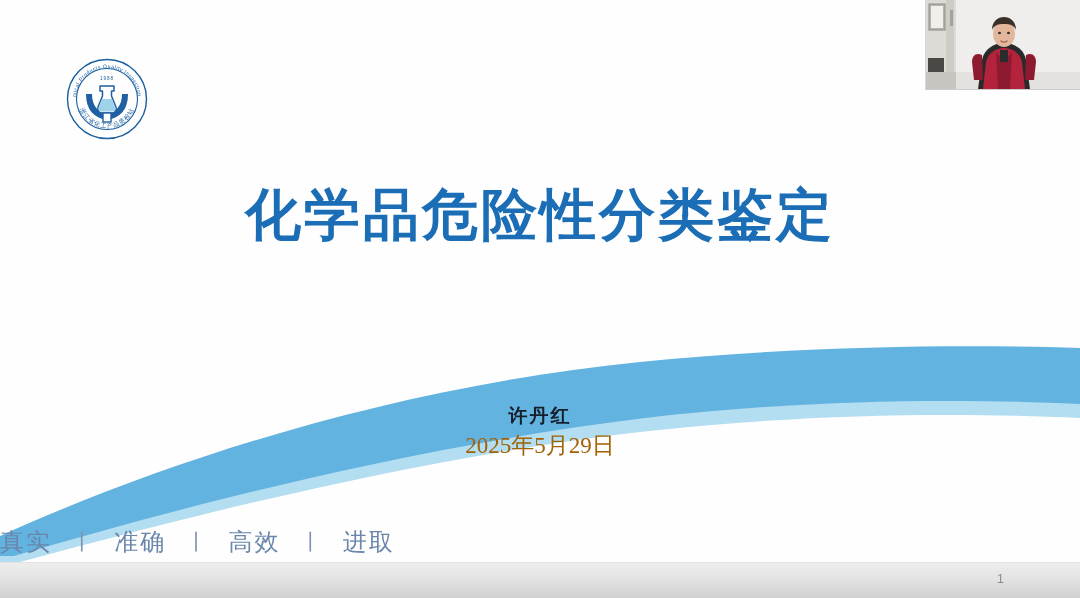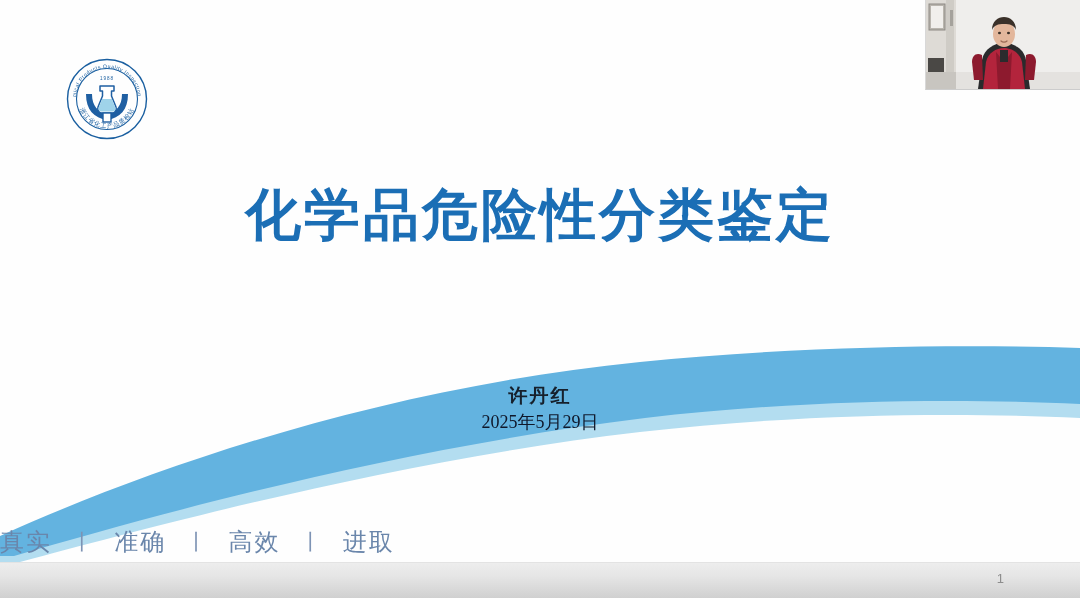--- a/index.html
+++ b/index.html
@@ -67,37 +67,37 @@
     top: 330px;
     width: 1080px;
     height: 232px;
   }
   .waves svg { display: block; }
 
   
   .presenter-block {
     position: absolute;
     left: 0;
-    top: 384px;
+    top: 404px;
     width: 1080px;
     text-align: center;
   }
   .presenter-name {
     font-family: "DejaVu Sans", "Liberation Sans", sans-serif;
     font-size: 19px;
     font-weight: bold;
     color: #16202c;
     letter-spacing: 2px;
     line-height: 1.25;
   }
   .presenter-date {
     margin-top: 4px;
     font-family: "Liberation Serif", "DejaVu Serif", serif;
-    font-size: 18px;
-    color: #0f172a;
+    font-size: 23px;
+    color: #a16207;
     letter-spacing: 0px;
     line-height: 1.2;
   }
 
   
   .slogan {
     position: absolute;
     left: 0;
     top: 526px;
     width: 1080px;

